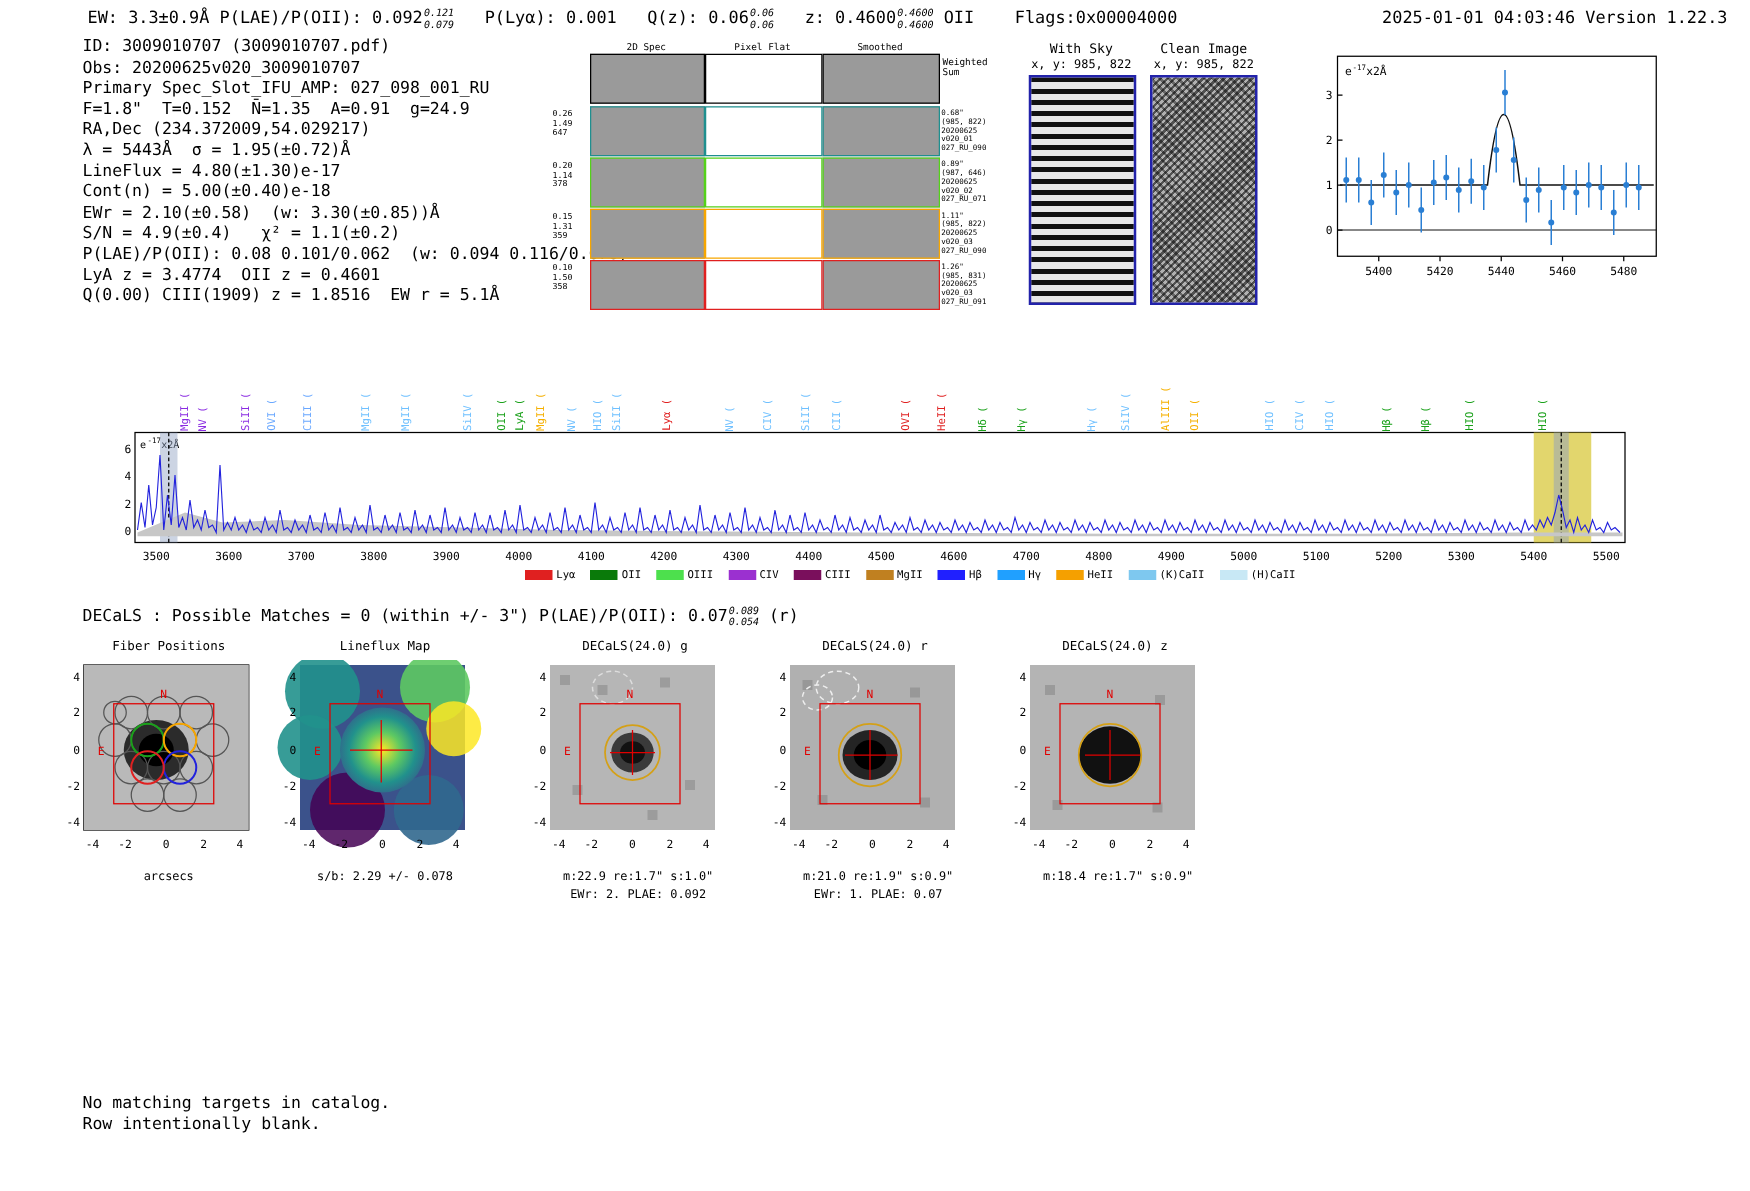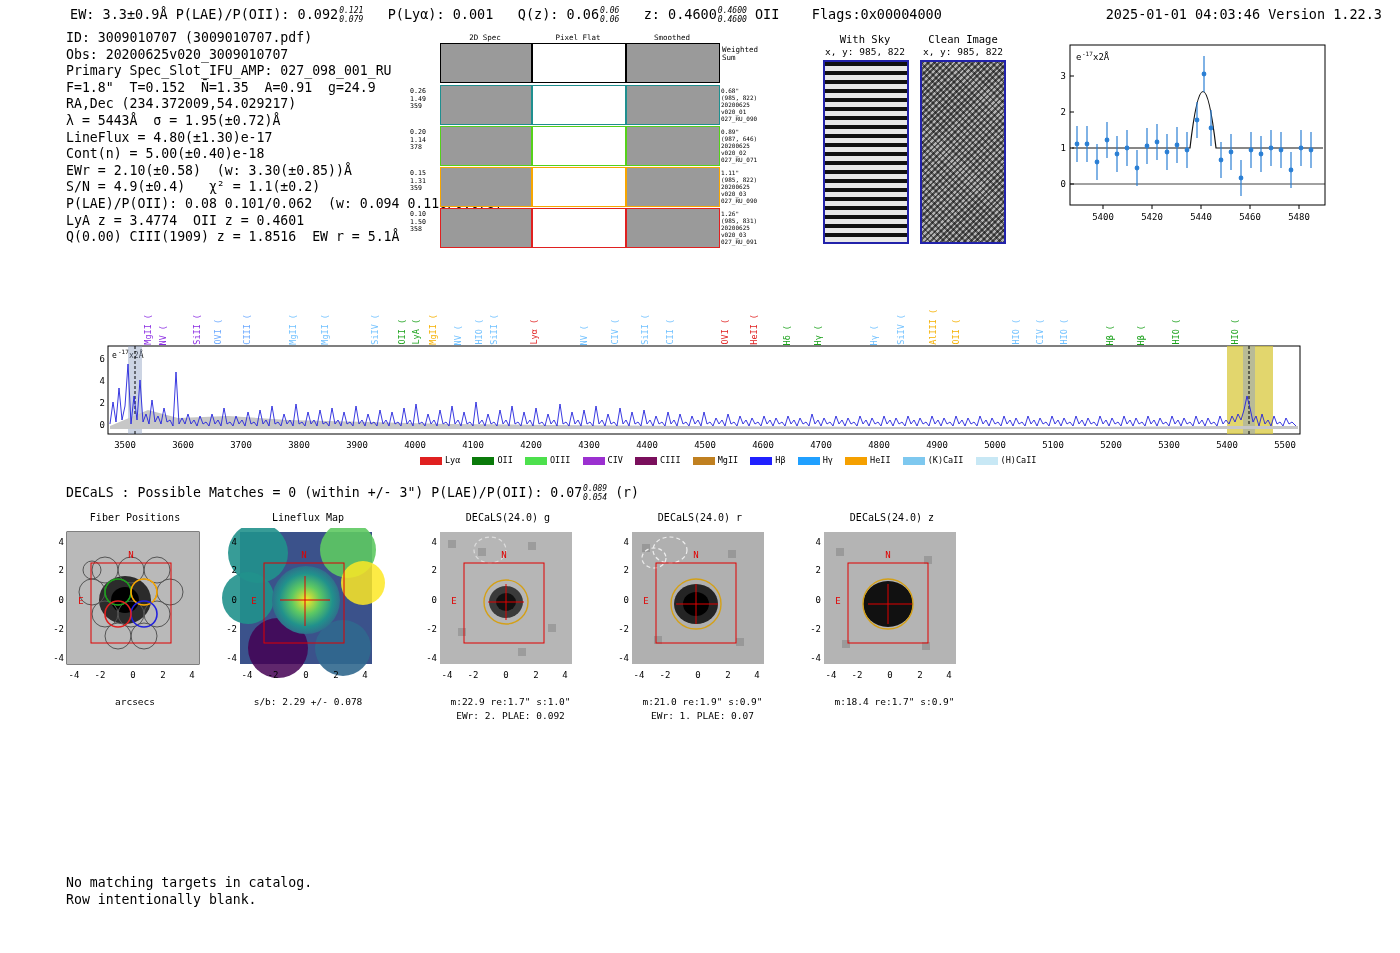--- a/index.html
+++ b/index.html
@@ -10,21 +10,21 @@
   
   #hdr-line{top:6px;left:70px;font-size:13.5px;letter-spacing:0px;}
   #hdr-right{top:6px;right:18px;font-size:13.5px;}
   .supsub{display:inline-block;vertical-align:middle;font-size:8px;line-height:9px;text-align:left;margin-left:1px;font-style:italic;}
 
   
   #info{top:30px;left:66px;font-size:13.2px;line-height:16.6px;}
   #info div{white-space:pre;}
 
   
-  #specblock{top:33px;left:440px;padding-left:42px;}
+  #specblock{top:33px;left:472px;padding-left:42px;}
   .colhdr{position:absolute;font-size:7.5px;color:#000;text-align:center;}
   .pan{position:absolute;border:1px solid #000;}
   .noise{background-color:#9a9a9a;}
   .white{background:#fff;}
 
   .lbl-left{position:absolute;font-size:6.6px;line-height:7.6px;text-align:left;color:#000;}
   .lbl-right{position:absolute;font-size:6.0px;line-height:7.0px;text-align:left;color:#000;}
 
   
   .cut-title{position:absolute;font-size:10.5px;text-align:center;}
@@ -86,21 +86,21 @@
 
   <div class="pan noise" style="left:0px;top:10px;width:90px;height:38px;"></div>
   <div class="pan white" style="left:92px;top:10px;width:92px;height:38px;"></div>
   <div class="pan noise" style="left:186px;top:10px;width:92px;height:38px;"></div>
 
   <div class="pan" style="left:0px;top:52px;width:90px;height:38px;border-color:#1f8f8f;background:#9a9a9a;"></div>
   <div class="pan white" style="left:92px;top:52px;width:92px;height:38px;border-color:#1f8f8f;"></div>
   <div class="pan" style="left:186px;top:52px;width:92px;height:38px;border-color:#1f8f8f;background:#9a9a9a;"></div>
   <div class="lbl-left nowrap" style="left:-30px;top:55px;">0.26
 1.49
-359</div>
+647</div>
   <div class="lbl-right nowrap" style="left:281px;top:54px;">0.68"
 (985, 822)
 20200625
 v020_01
 027_RU_090</div>
 
   <div class="pan" style="left:0px;top:93px;width:90px;height:38px;border-color:#55d11a;background:#9a9a9a;"></div>
   <div class="pan white" style="left:92px;top:93px;width:92px;height:38px;border-color:#55d11a;"></div>
   <div class="pan" style="left:186px;top:93px;width:92px;height:38px;border-color:#55d11a;background:#9a9a9a;"></div>
   <div class="lbl-left nowrap" style="left:-30px;top:96px;">0.20

